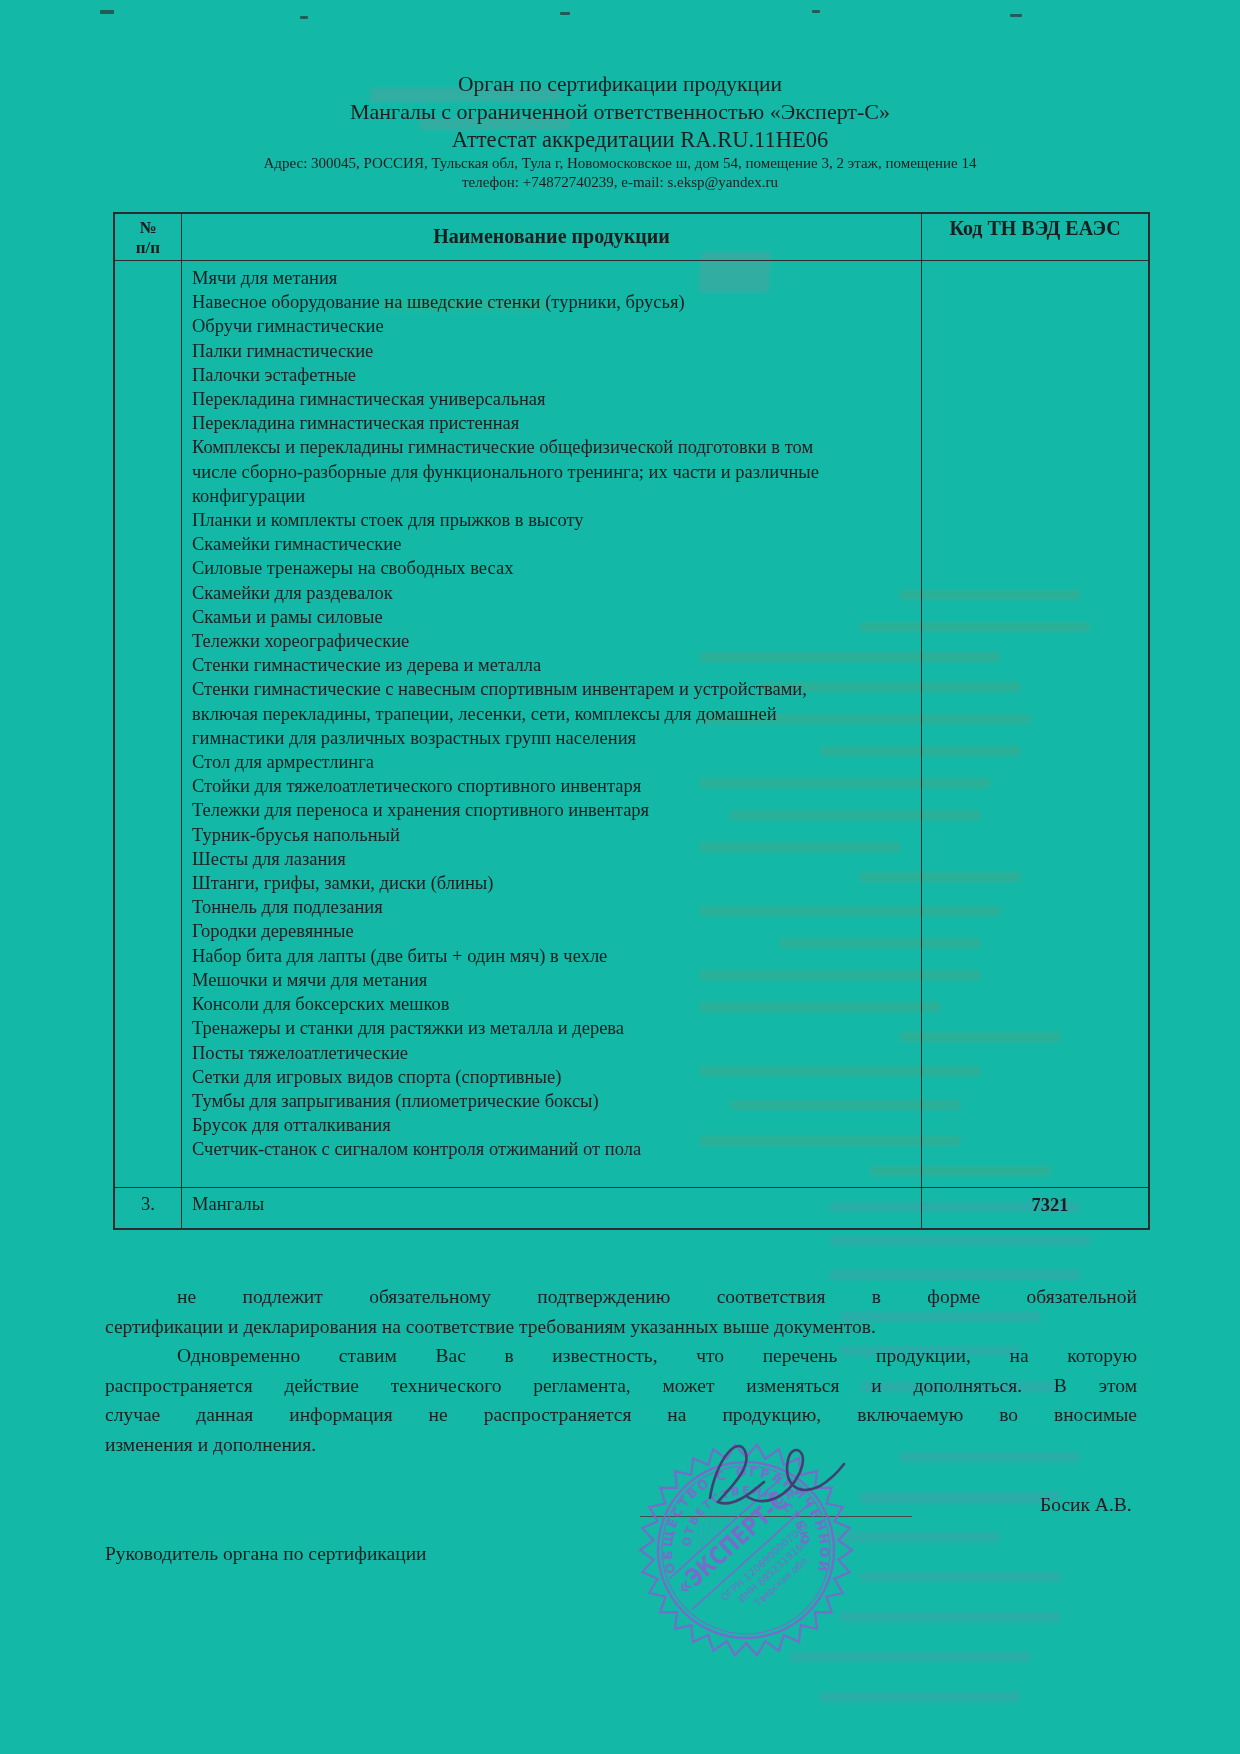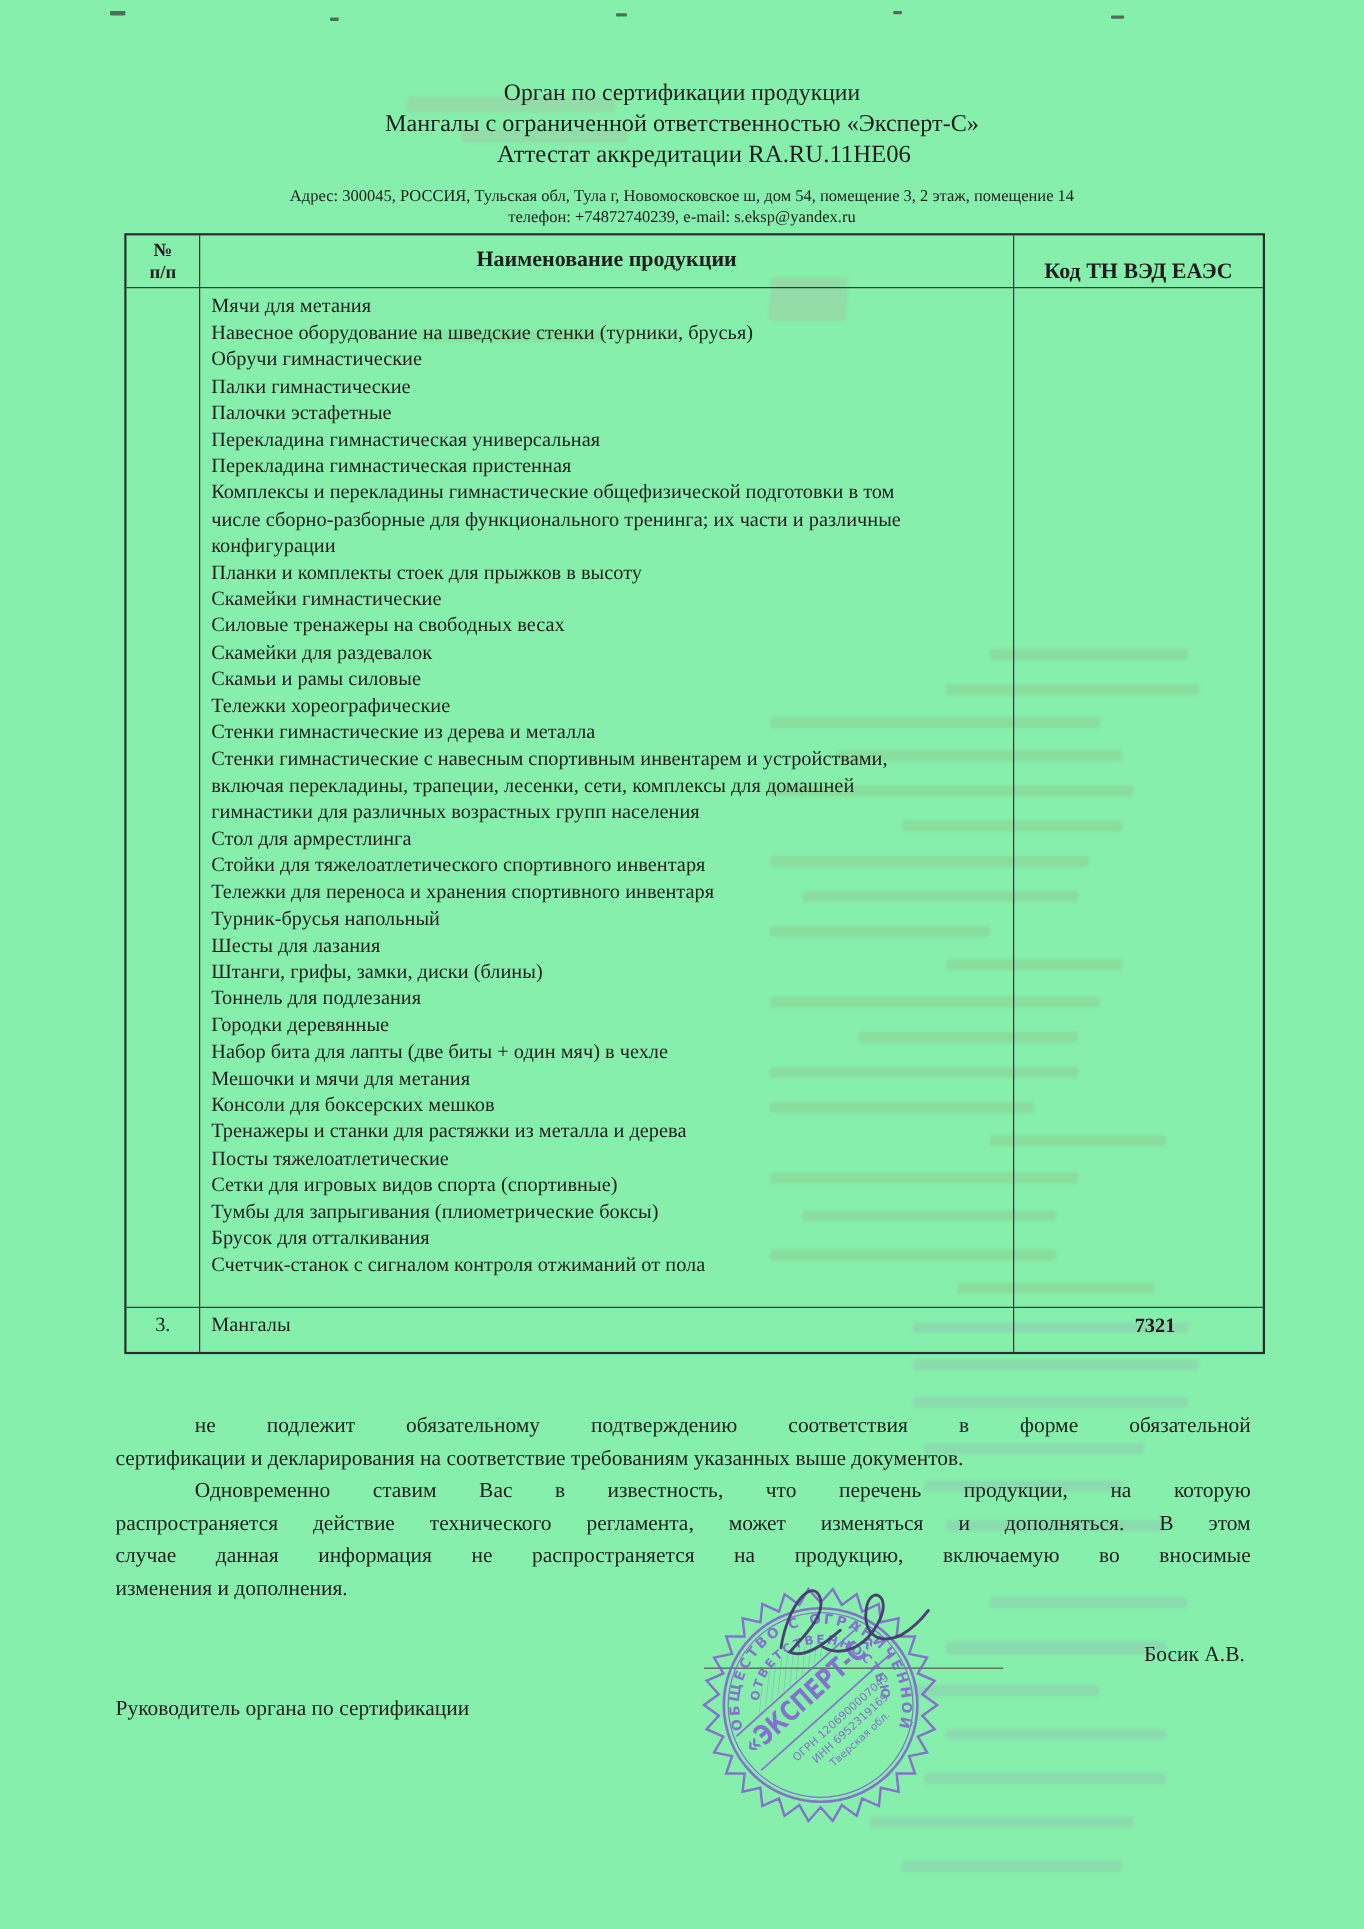--- a/index.html
+++ b/index.html
@@ -1,40 +1,40 @@
 <!DOCTYPE html>
 <html><head>
 <meta charset="utf-8">
 <style>
   html,body{margin:0;padding:0;background:#e8e8e6;}
   #page{
     position:relative;width:1240px;height:1754px;margin:0 auto;
-    background:#86efac;overflow:hidden;
+    background:#14b8a6;overflow:hidden;
     font-family:"Liberation Serif","DejaVu Serif",serif;color:#1d1d20;
   }
   
   #doc-header{position:absolute;left:0;right:0;top:70px;text-align:center;}
   .h-line1{font-size:21.5px;line-height:28px;}
   .h-line2{font-size:22px;line-height:28px;}
   .h-line3{font-size:22.5px;line-height:28px;padding-left:40px;}
-  .h-addr{font-size:15px;line-height:19px;margin-top:16px;}
+  .h-addr{font-size:15px;line-height:19px;margin-top:0;}
   .h-contact{font-size:15px;line-height:19px;}
   
   #product-table{
     position:absolute;left:113px;top:212px;width:1037px;
     border:2.4px solid #2c2c2e;box-sizing:border-box;
   }
   .t-row{display:grid;grid-template-columns:67px 740px 1fr;}
   .t-head{border-bottom:1.6px solid #2c2c2e;}
   .t-cell{border-right:1.6px solid #2c2c2e;box-sizing:border-box;padding:2px 6px;}
   .t-cell:last-child{border-right:none;}
   .th{font-weight:bold;text-align:center;}
   .th-num{font-size:17px;line-height:20px;padding-top:4px;}
   .th-name{font-size:20px;padding-top:11px;}
-  .th-code{font-size:20px;padding-top:22px;}
+  .th-code{font-size:20px;padding-top:3px;}
   .row-products{border-bottom:1.6px solid #2c2c2e;}
   .cell-products{min-height:926px;padding:5px 8px 6px 10px;}
   .product-line{font-size:18.5px;line-height:24.2px;max-width:650px;}
   .row-mangal .t-cell{height:40px;}
   .cell-rownum{font-size:18.5px;text-align:center;padding-top:6px;}
   .cell-mangal{font-size:18.5px;padding:6px 6px 0 10px;}
   .cell-code{font-size:18.5px;font-weight:600;text-align:center;padding-top:7px;padding-left:36px;}
   
   #body-text{position:absolute;left:105px;top:1282px;width:1032px;}
   .p-line{font-size:19.5px;line-height:29.6px;text-align:justify;text-align-last:justify;white-space:normal;}

